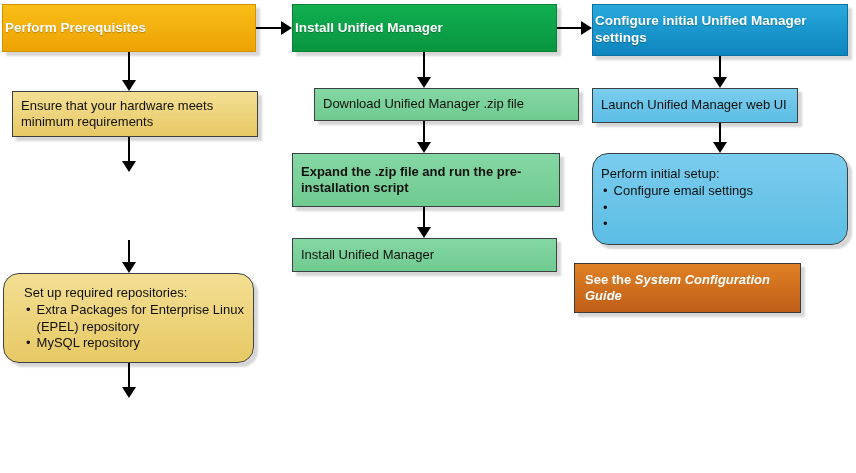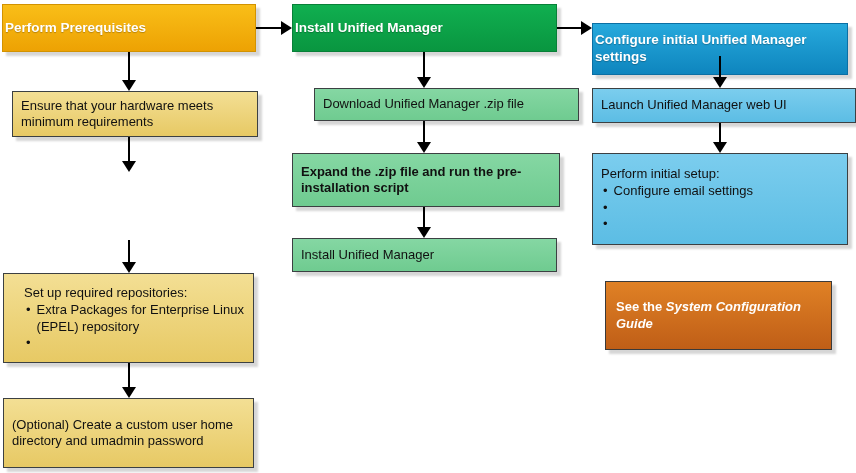--- a/index.html
+++ b/index.html
@@ -15,31 +15,31 @@
     border:1px solid var(--body-border,#3c4042);
     box-shadow:4px 4px 2px rgba(0,0,0,0.16);
   }
   .hdr {
     font-weight:bold; color:#ffffff; font-size:13.5px;
     padding:2px 2px;
     text-shadow:0 1px 1px rgba(0,0,0,0.25);
   }
   .hdr.gold  { background:linear-gradient(var(--gold-top,#f9be18),var(--gold-bottom,#eda203)); border-color:var(--gold-border,#d29200); }
   .hdr.green { background:linear-gradient(var(--green-top,#10af50),var(--green-bottom,#099640)); border-color:var(--green-border,#088038); }
-  .hdr.blue  { background:linear-gradient(var(--blue-top,#27a9dc),var(--blue-bottom,#0e85be)); border-color:var(--blue-border,#0b6fa4);margin-top:19px; }
+  .hdr.blue  { background:linear-gradient(var(--blue-top,#27a9dc),var(--blue-bottom,#0e85be)); border-color:var(--blue-border,#0b6fa4); }
   .body-yellow { background:linear-gradient(var(--yellow-top,#f3df94),var(--yellow-bottom,#e7c964)); }
   .body-green  { background:linear-gradient(var(--ltgreen-top,#85d7a3),var(--ltgreen-bottom,#6fcb90)); }
   .body-blue   { background:linear-gradient(var(--ltblue-top,#7bcdee),var(--ltblue-bottom,#5cbde4)); }
   .note {
     background:linear-gradient(var(--orange-top,#e08125),var(--orange-bottom,#bf5e17));
     border-color:var(--orange-border,#3a3a3a);
     color:#fff; font-weight:bold; padding:4px 10px;
   }
   .note .ital { font-style:italic; }
-  .listbox { text-align:left; justify-content:center; padding:4px 8px; }
+  .listbox { text-align:left; justify-content:center; padding:4px 8px;border-radius:16px; }
   .listbox .title { margin:0 0 1px 0; }
   .bullet { display:flex; gap:6px; align-items:flex-start; }
   .bullet .dot { flex:0 0 auto; margin-left:2px; }
   .pad { padding:2px 8px; }
   
   .arrow-v { position:absolute; width:14px; display:flex; flex-direction:column; align-items:center; }
   .arrow-v .shaft { width:2px; flex:1 1 auto; background:#000; }
   .arrow-v .head { width:0; height:0; flex:0 0 auto;
     border-left:7px solid transparent; border-right:7px solid transparent; border-top:11px solid #000; }
   .arrow-h { position:absolute; height:14px; display:flex; flex-direction:row; align-items:center; }
@@ -58,52 +58,52 @@
 
 
   <div class="box body-yellow listbox" style="left:3px; top:273px; width:251px; height:90px;padding-left:20px;">
     <div class="title">Set up required repositories:</div>
     <div class="bullet">
       <span class="dot">•</span>
       <span>Extra Packages for Enterprise Linux (EPEL) repository</span>
     </div>
     <div class="bullet">
       <span class="dot">•</span>
+      <span>MySQL repository</span>
     </div>
   </div>
 
-  <div class="box body-yellow pad" style="left:3px; top:398px; width:251px; height:70px;">(Optional) Create a custom user home directory and umadmin password</div>
 
   <div class="box hdr green" style="left:292px; top:4px; width:265px; height:48px;">Install Unified Manager</div>
 
   <div class="box body-green pad" style="left:292px; top:88px; width:265px; height:33px;margin-left:22px;">Download Unified Manager .zip file</div>
 
   <div class="box body-green pad" style="left:292px; top:153px; width:268px; height:54px;font-weight:bold;">Expand the .zip file and run the pre-installation script</div>
 
   <div class="box body-green pad" style="left:292px; top:238px; width:265px; height:34px;">Install Unified Manager</div>
 
   <div class="box hdr blue" style="left:592px; top:4px; width:256px; height:52px;">Configure initial Unified Manager settings</div>
 
-  <div class="box body-blue pad" style="left:592px; top:88px; width:264px; height:35px;">Launch Unified Manager web UI</div>
+  <div class="box body-blue pad" style="left:592px; top:88px; width:206px; height:35px;">Launch Unified Manager web UI</div>
 
   <div class="box body-blue listbox" style="left:592px; top:153px; width:256px; height:92px;">
     <div class="title">Perform initial setup:</div>
     <div class="bullet">
       <span class="dot">•</span>
       <span>Configure email settings</span>
     </div>
     <div class="bullet">
       <span class="dot">•</span>
     </div>
     <div class="bullet">
       <span class="dot">•</span>
     </div>
   </div>
 
-  <div class="box note" style="left:605px; top:263px; width:227px; height:69px;margin-top:18px;">
+  <div class="box note" style="left:574px; top:263px; width:227px; height:50px;">
     <div>
       <span>See the </span><span class="ital">System Configuration Guide</span>
     </div>
   </div>
 
   <div class="arrow-v" style="left:122px; top:52px;  height:39px;">
       <div class="shaft"></div>
       <div class="head"></div>
     </div>
   <div class="arrow-v" style="left:122px; top:137px; height:35px;">

